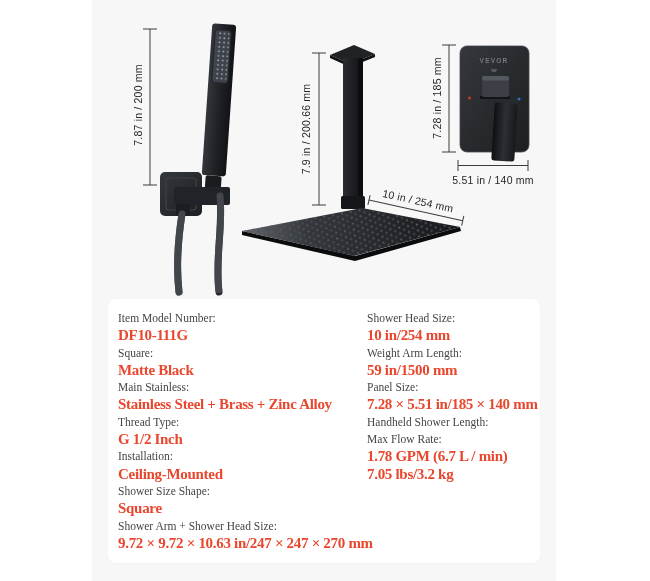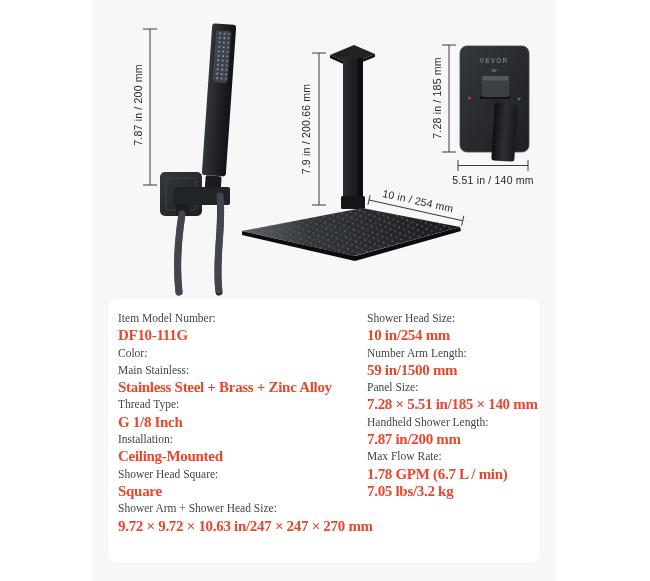--- a/index.html
+++ b/index.html
@@ -179,38 +179,38 @@
       <line class="dim-line" x1="436" y1="160" x2="436" y2="171"></line>
       <text class="dim-text" x="401" y="184" text-anchor="middle">5.51 in / 140 mm</text>
     </g>
   </g>
 </svg>
 
 <div class="card">
   <div class="spec-col">
     <div class="lab">Item Model Number:</div>
     <div class="val">DF10-111G</div>
-    <div class="lab">Color:</div>
+    <div class="lab">Square:</div>
+    <div class="val">Matte Black</div>
     <div class="lab">Main Stainless:</div>
     <div class="val">Stainless Steel + Brass + Zinc Alloy</div>
     <div class="lab">Thread Type:</div>
-    <div class="val">G 1/8 Inch</div>
+    <div class="val">G 1/2 Inch</div>
     <div class="lab">Installation:</div>
     <div class="val">Ceiling-Mounted</div>
-    <div class="lab">Shower Head Square:</div>
+    <div class="lab">Shower Size Shape:</div>
     <div class="val">Square</div>
     <div class="lab">Shower Arm + Shower Head Size:</div>
     <div class="val">9.72 × 9.72 × 10.63 in/247 × 247 × 270 mm</div>
   </div>
   <div class="spec-col right">
     <div class="lab">Shower Head Size:</div>
     <div class="val">10 in/254 mm</div>
-    <div class="lab">Number Arm Length:</div>
+    <div class="lab">Weight Arm Length:</div>
     <div class="val">59 in/1500 mm</div>
     <div class="lab">Panel Size:</div>
     <div class="val">7.28 × 5.51 in/185 × 140 mm</div>
     <div class="lab">Handheld Shower Length:</div>
-    <div class="val">7.87 in/200 mm</div>
     <div class="lab">Max Flow Rate:</div>
     <div class="val">1.78 GPM (6.7 L / min)</div>
     <div class="val">7.05 lbs/3.2 kg</div>
   </div>
 </div>
 
 </body></html>

